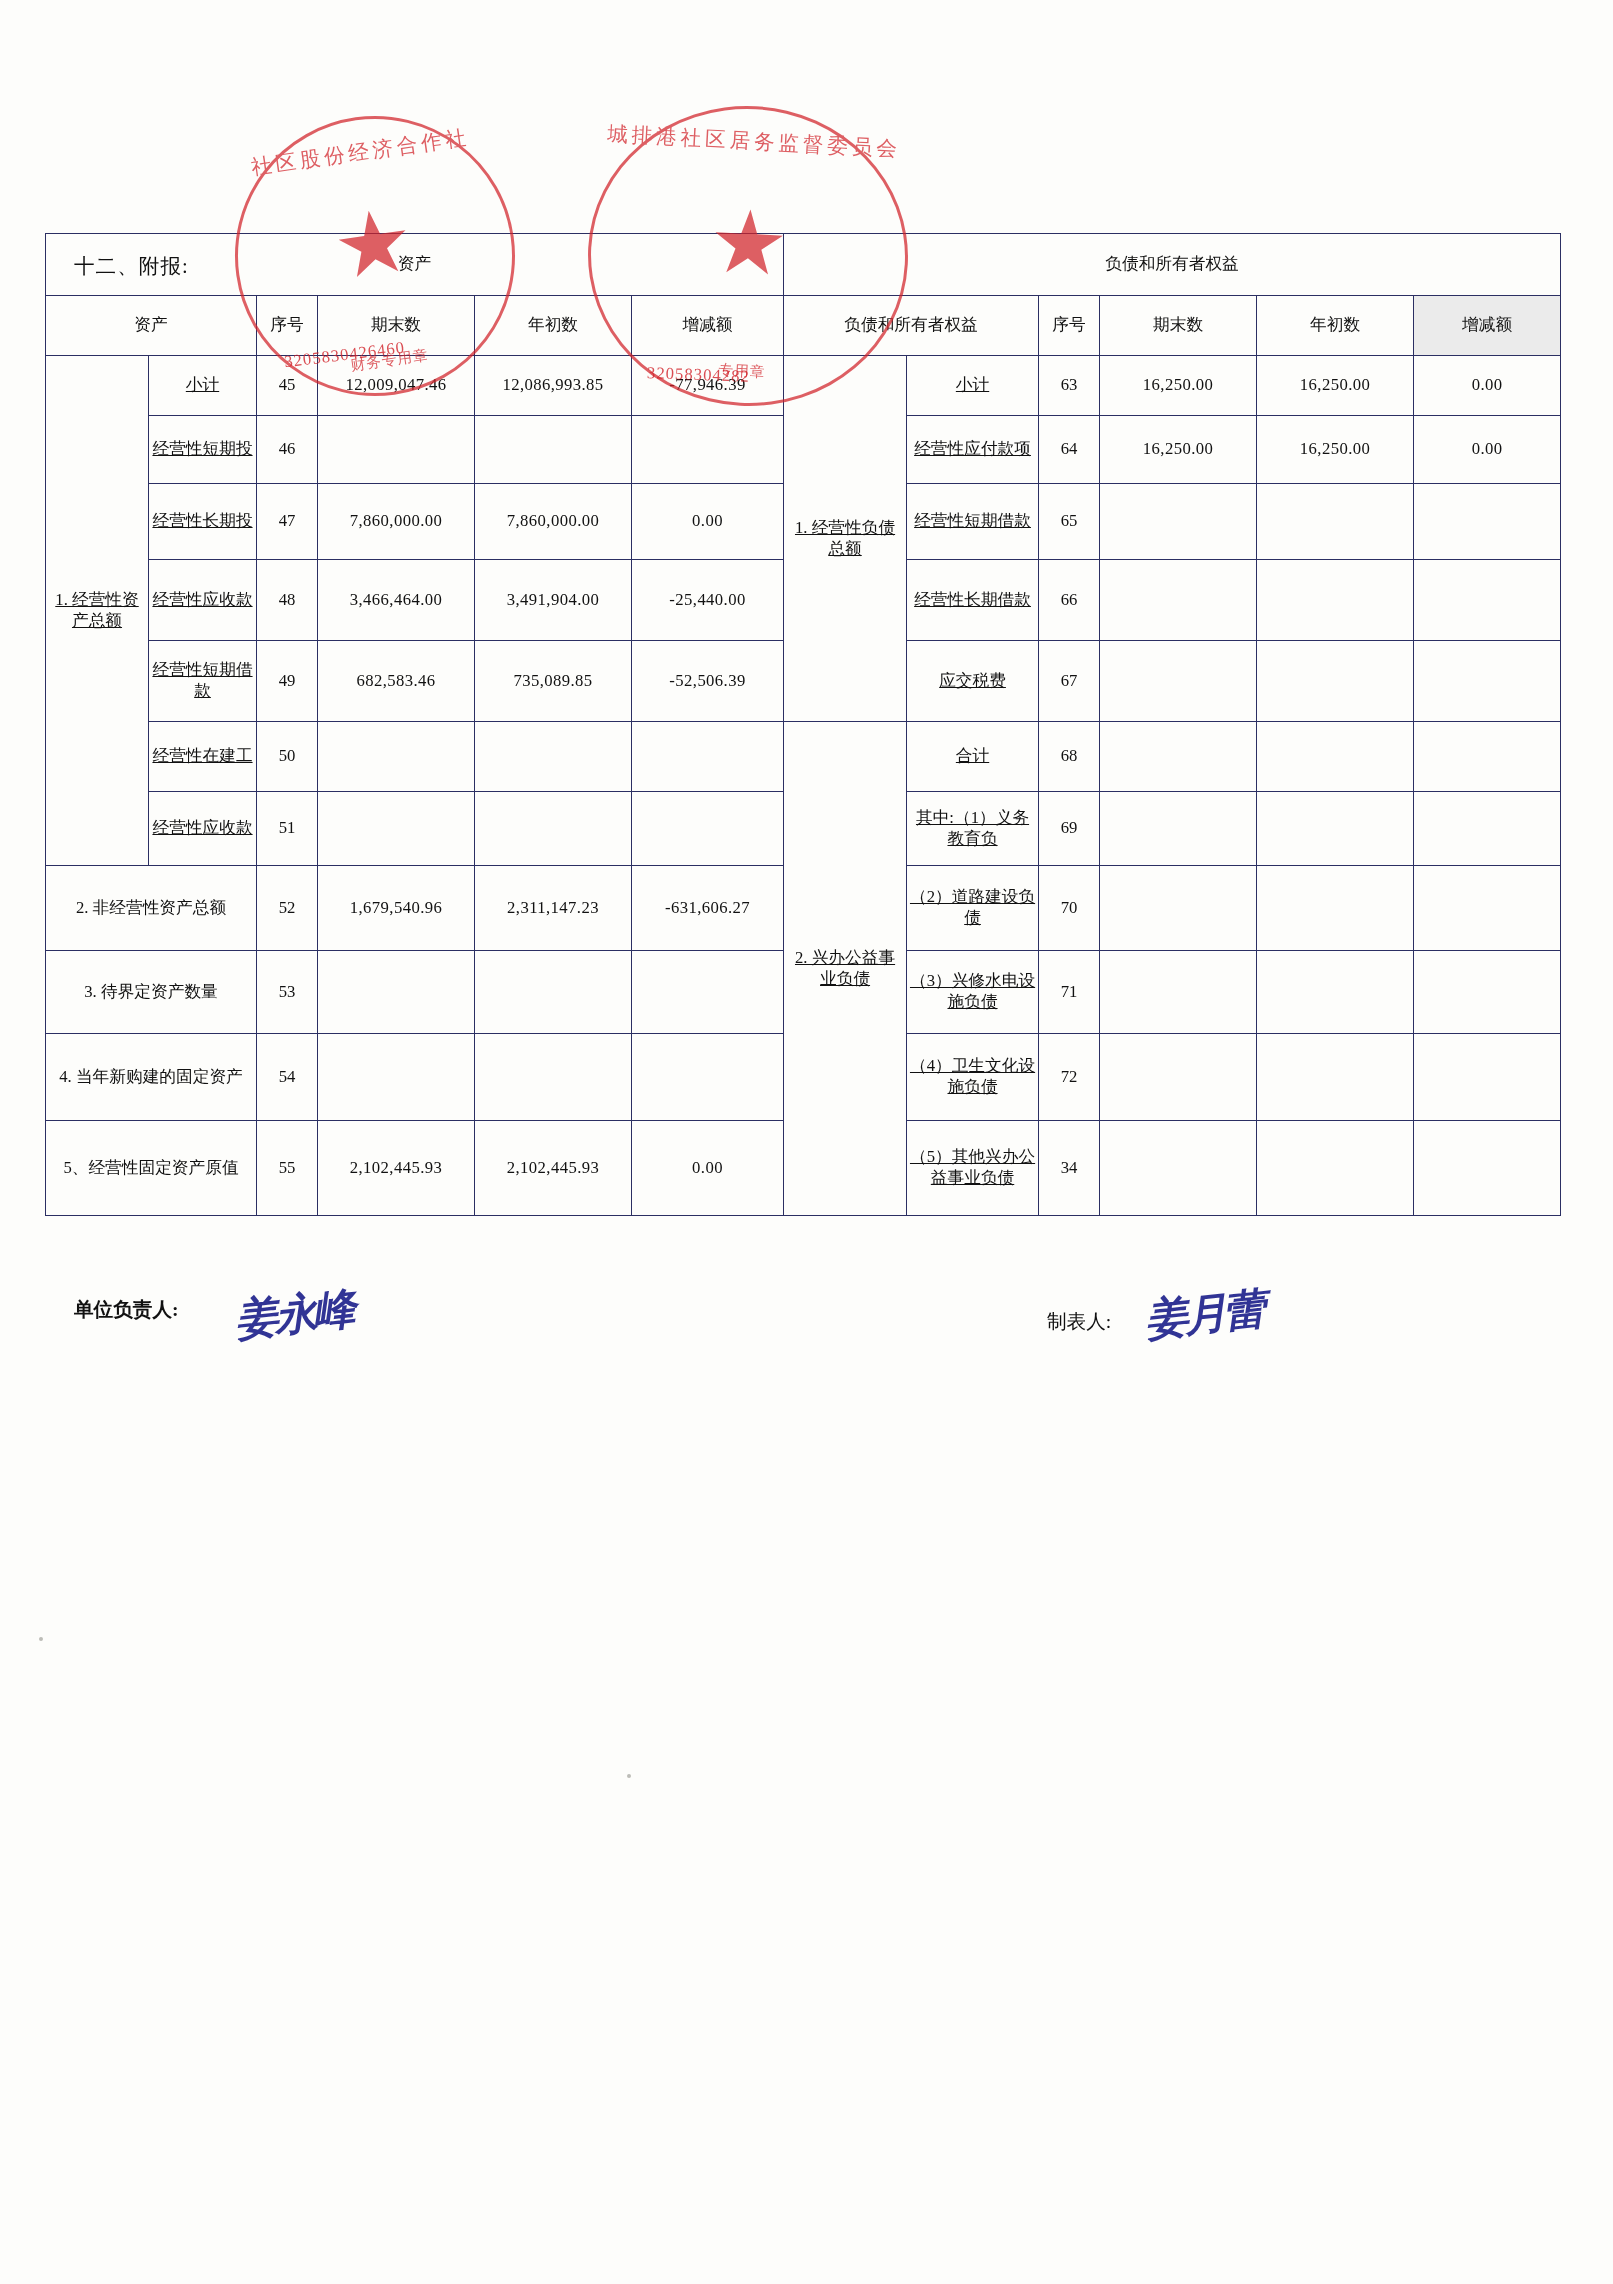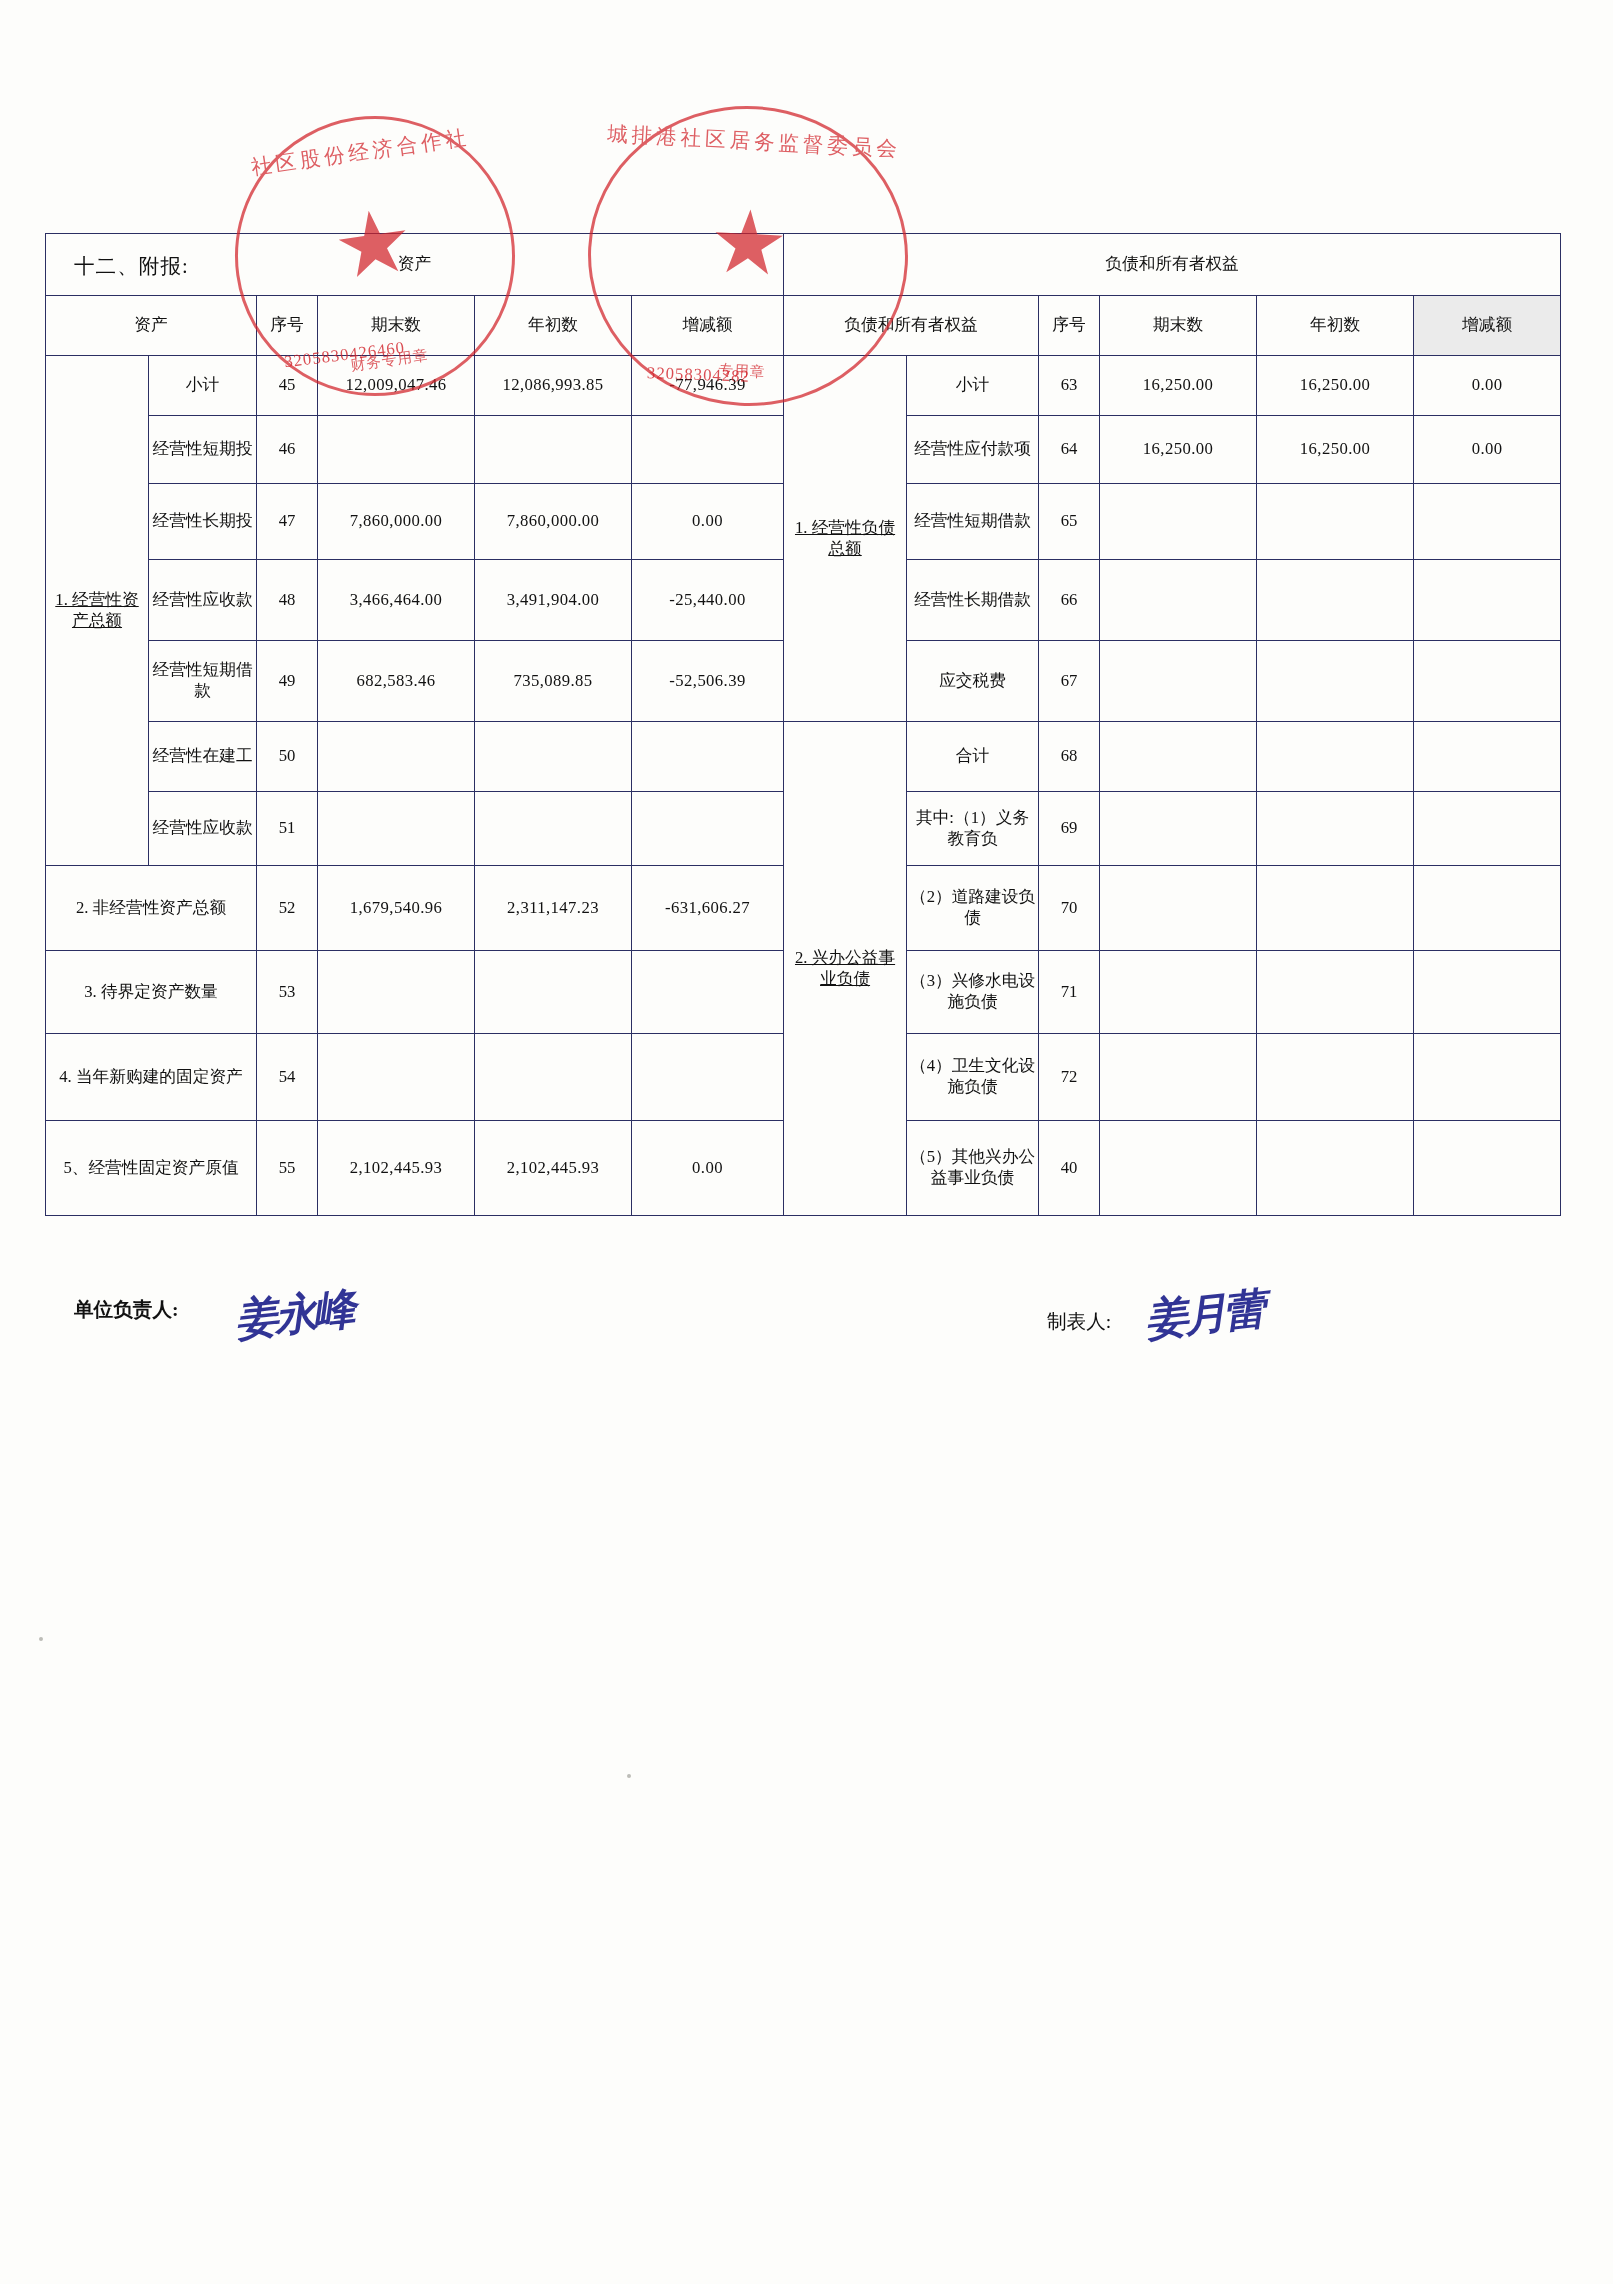--- a/index.html
+++ b/index.html
@@ -57,20 +57,21 @@
   .shaded {
     background: #ebebeb;
   }
   .num {
     font-size: 16.7px;
     letter-spacing: 0.4px;
   }
   .lbl-narrow {
     font-size: 15.7px;
     line-height: 1.2;
+    text-decoration: underline;
   }
   .lbl-left {
     text-align: left;
     padding-left: 11.8px;
     font-size: 16.7px;
   }
   .tall-label {
     font-size: 16.7px;
     line-height: 1.3;
     text-decoration: underline;
@@ -336,21 +337,21 @@
       <td class="num"></td>
     </tr>
 
     <tr>
       <td colspan="2" class="lbl-left" style="height:90px">5、经营性固定资产原值</td>
       <td>55</td>
       <td class="num">2,102,445.93</td>
       <td class="num">2,102,445.93</td>
       <td class="num">0.00</td>
       <td class="lbl-narrow">（5）其他兴办公益事业负债</td>
-      <td>40</td>
+      <td>34</td>
       <td class="num"></td>
       <td class="num"></td>
       <td class="num"></td>
     </tr>
   </tbody>
     </table>
 
   <div class="sig-label sig-a">单位负责人:</div>
   <div class="sig-ink sig-ink-a">姜永峰</div>
   <div class="sig-label sig-b">制表人:</div>

